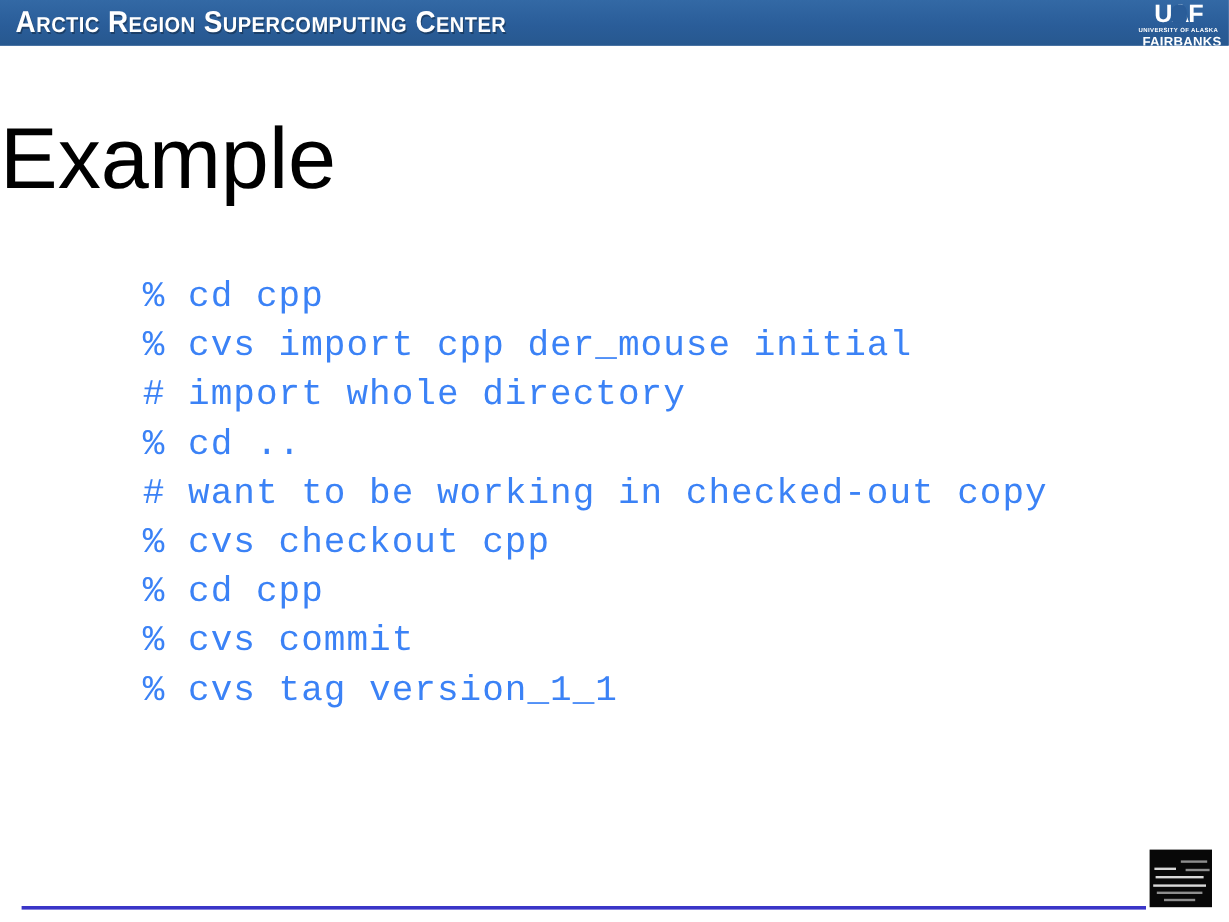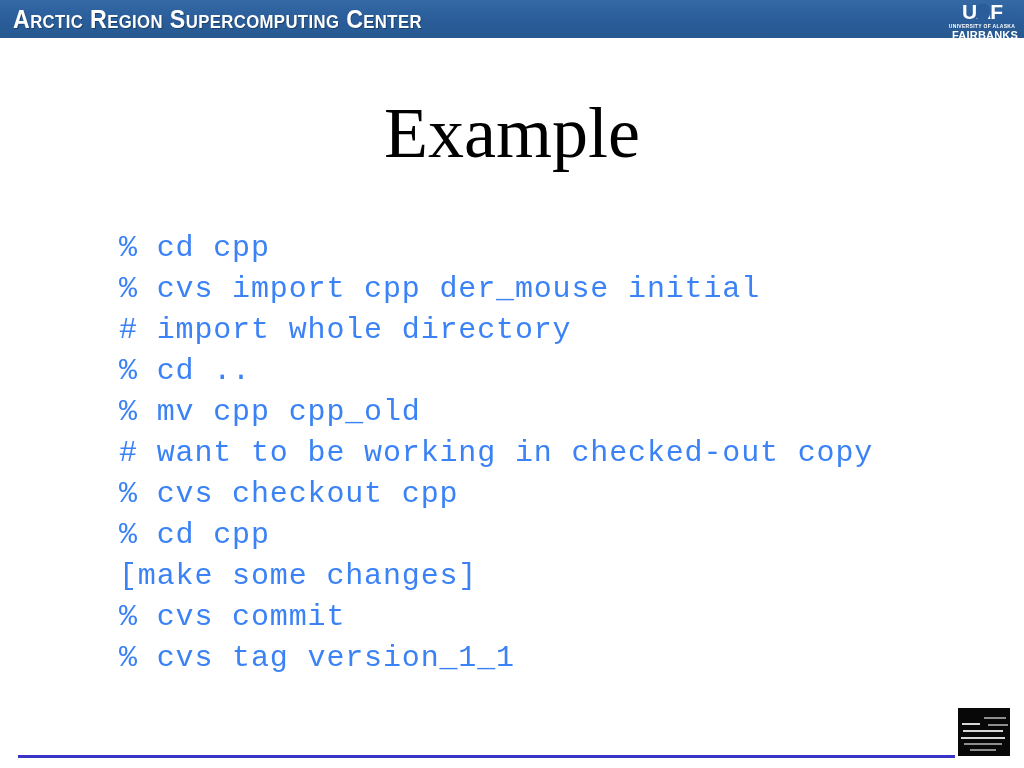--- a/index.html
+++ b/index.html
@@ -100,23 +100,22 @@
     letter-spacing: 0.2px;
     line-height: 12px;
   }
 
   
   #slide-title {
     position: absolute;
     left: 0;
     top: 93px;
     width: 1024px;
-    text-align: center;
     color: #000000;
-    font-family: Liberation Serif, serif;
+    font-family: Liberation Sans, sans-serif;
     font-weight: normal;
     font-size: 72px;
     line-height: 80px;
     white-space: nowrap;
   }
 
   
   #code-block {
     position: absolute;
     left: 119px;
@@ -171,25 +170,23 @@
   </div>
 </div>
 
 <div id="slide-title">Example</div>
 
 <div id="code-block">
   <div class="code-line">% cd cpp</div>
   <div class="code-line">% cvs import cpp der_mouse initial</div>
   <div class="code-line"># import whole directory</div>
   <div class="code-line">% cd ..</div>
-  <div class="code-line">% mv cpp cpp_old</div>
   <div class="code-line"># want to be working in checked-out copy</div>
   <div class="code-line">% cvs checkout cpp</div>
   <div class="code-line">% cd cpp</div>
-  <div class="code-line">[make some changes]</div>
   <div class="code-line">% cvs commit</div>
   <div class="code-line">% cvs tag version_1_1</div>
 </div>
 
 <div id="footer-rule"></div>
 <div id="footer-thumb">
   <div class="thumb-line dim" style="left:26px; top:9px;  width:22px;"></div>
   <div class="thumb-line" style="left:4px;  top:15px; width:18px;"></div>
   <div class="thumb-line dim" style="left:30px; top:16px; width:20px;"></div>
   <div class="thumb-line" style="left:5px;  top:22px; width:40px;"></div>

